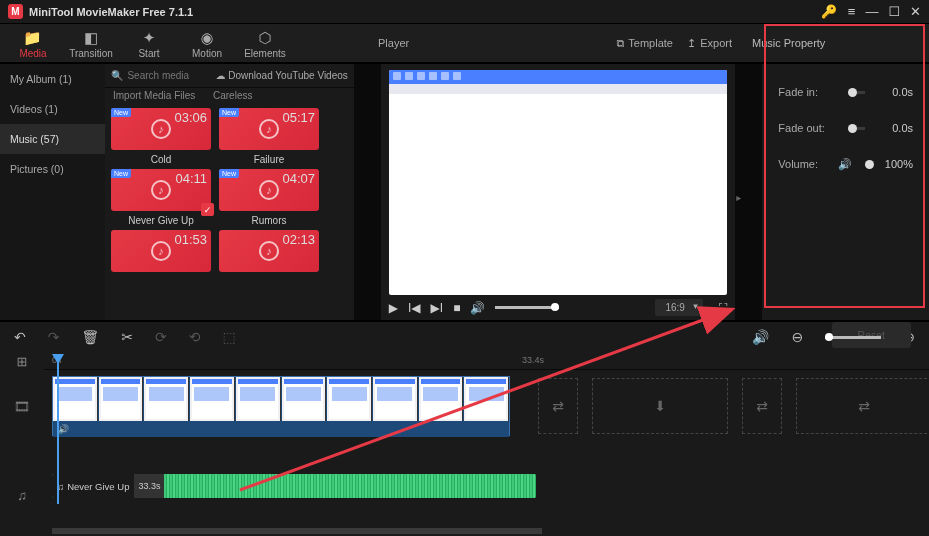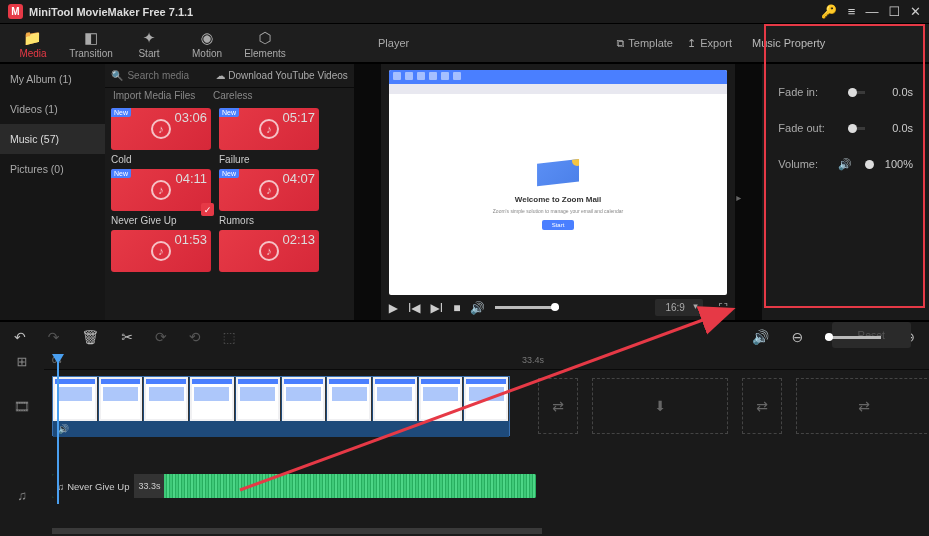--- a/index.html
+++ b/index.html
@@ -41,21 +41,21 @@
 .media-grid { flex: 1; overflow-y: auto; padding: 2px 6px; }
 .media-grid::-webkit-scrollbar { width: 6px; }
 .media-grid::-webkit-scrollbar-thumb { background: #444; }
 .mrow { display: flex; gap: 8px; margin-bottom: 2px; }
 .mitem { width: 100px; }
 .mthumb { width: 100%; height: 42px; background: linear-gradient(135deg,#e63946,#d62839); border-radius: 3px; position: relative; display: flex; align-items: center; justify-content: center; }
 .mthumb .note { width: 20px; height: 20px; border: 2px solid rgba(255,255,255,.7); border-radius: 50%; display: flex; align-items: center; justify-content: center; font-size: 11px; color: rgba(255,255,255,.7); }
 .newbadge { position: absolute; top: 0; left: 0; background: #4a7fff; font-size: 7px; padding: 1px 3px; color: #fff; border-radius: 2px 0 2px 0; }
 .dur { position: absolute; top: 2px; right: 4px; font-size: 13px; color: #ddd; }
 .check { position: absolute; bottom: -5px; right: -3px; width: 13px; height: 13px; background: #e63946; border-radius: 2px; display: flex; align-items: center; justify-content: center; color: #fff; font-size: 9px; }
-.mname { font-size: 10px; color: #ccc; padding: 4px 0 2px; }
+.mname { text-align: center; font-size: 10px; color: #ccc; padding: 4px 0 2px; }
 
 
 .player { width: 370px; background: #1a1a1a; margin-left: 3px; display: flex; flex-direction: column; padding: 6px 8px 4px; position: relative; }
 .preview { flex: 1; background: #fff; border-radius: 2px; position: relative; overflow: hidden; }
 .zoom-top { height: 14px; background: #4a7fff; display: flex; gap: 4px; padding: 2px 4px; }
 .zoom-top span { width: 8px; height: 8px; background: rgba(255,255,255,.5); border-radius: 1px; }
 .zoom-banner { height: 10px; background: #e8e8f0; font-size: 5px; color: #666; padding: 2px 6px; }
 .zoom-body { display: flex; height: calc(100% - 24px); }
 .zoom-left { flex: 1.5; display: flex; flex-direction: column; align-items: center; justify-content: center; gap: 4px; }
 .env-icn { width: 42px; height: 32px; background: linear-gradient(135deg,#5b8ff5,#4a7fe8); clip-path: polygon(0 15%, 100% 0, 100% 70%, 0 85%); position: relative; }
@@ -277,26 +277,20 @@
       <div class="zoom-top">
           <span></span>
           <span></span>
           <span></span>
           <span></span>
           <span></span>
           <span></span>
         </div>
       <div class="zoom-banner"></div>
       <div class="zoom-body">
-        <div class="zoom-left">
-          <div class="env-icn"></div>
-          <div class="zm-title">Welcome to Zoom Mail</div>
-          <div class="zm-sub">Zoom's simple solution to manage your email and calendar</div>
-          <div class="zm-btn">Start</div>
-        </div>
       </div>
     </div>
     <span class="expand-caret">▸</span>
     <div class="pctrl">
       <span class="pctrl-icn">▶</span>
       <span class="pctrl-icn">I◀</span>
       <span class="pctrl-icn">▶I</span>
       <span class="pctrl-icn">■</span>
       <span class="pctrl-icn">🔊</span>
       <div class="vol-track">

